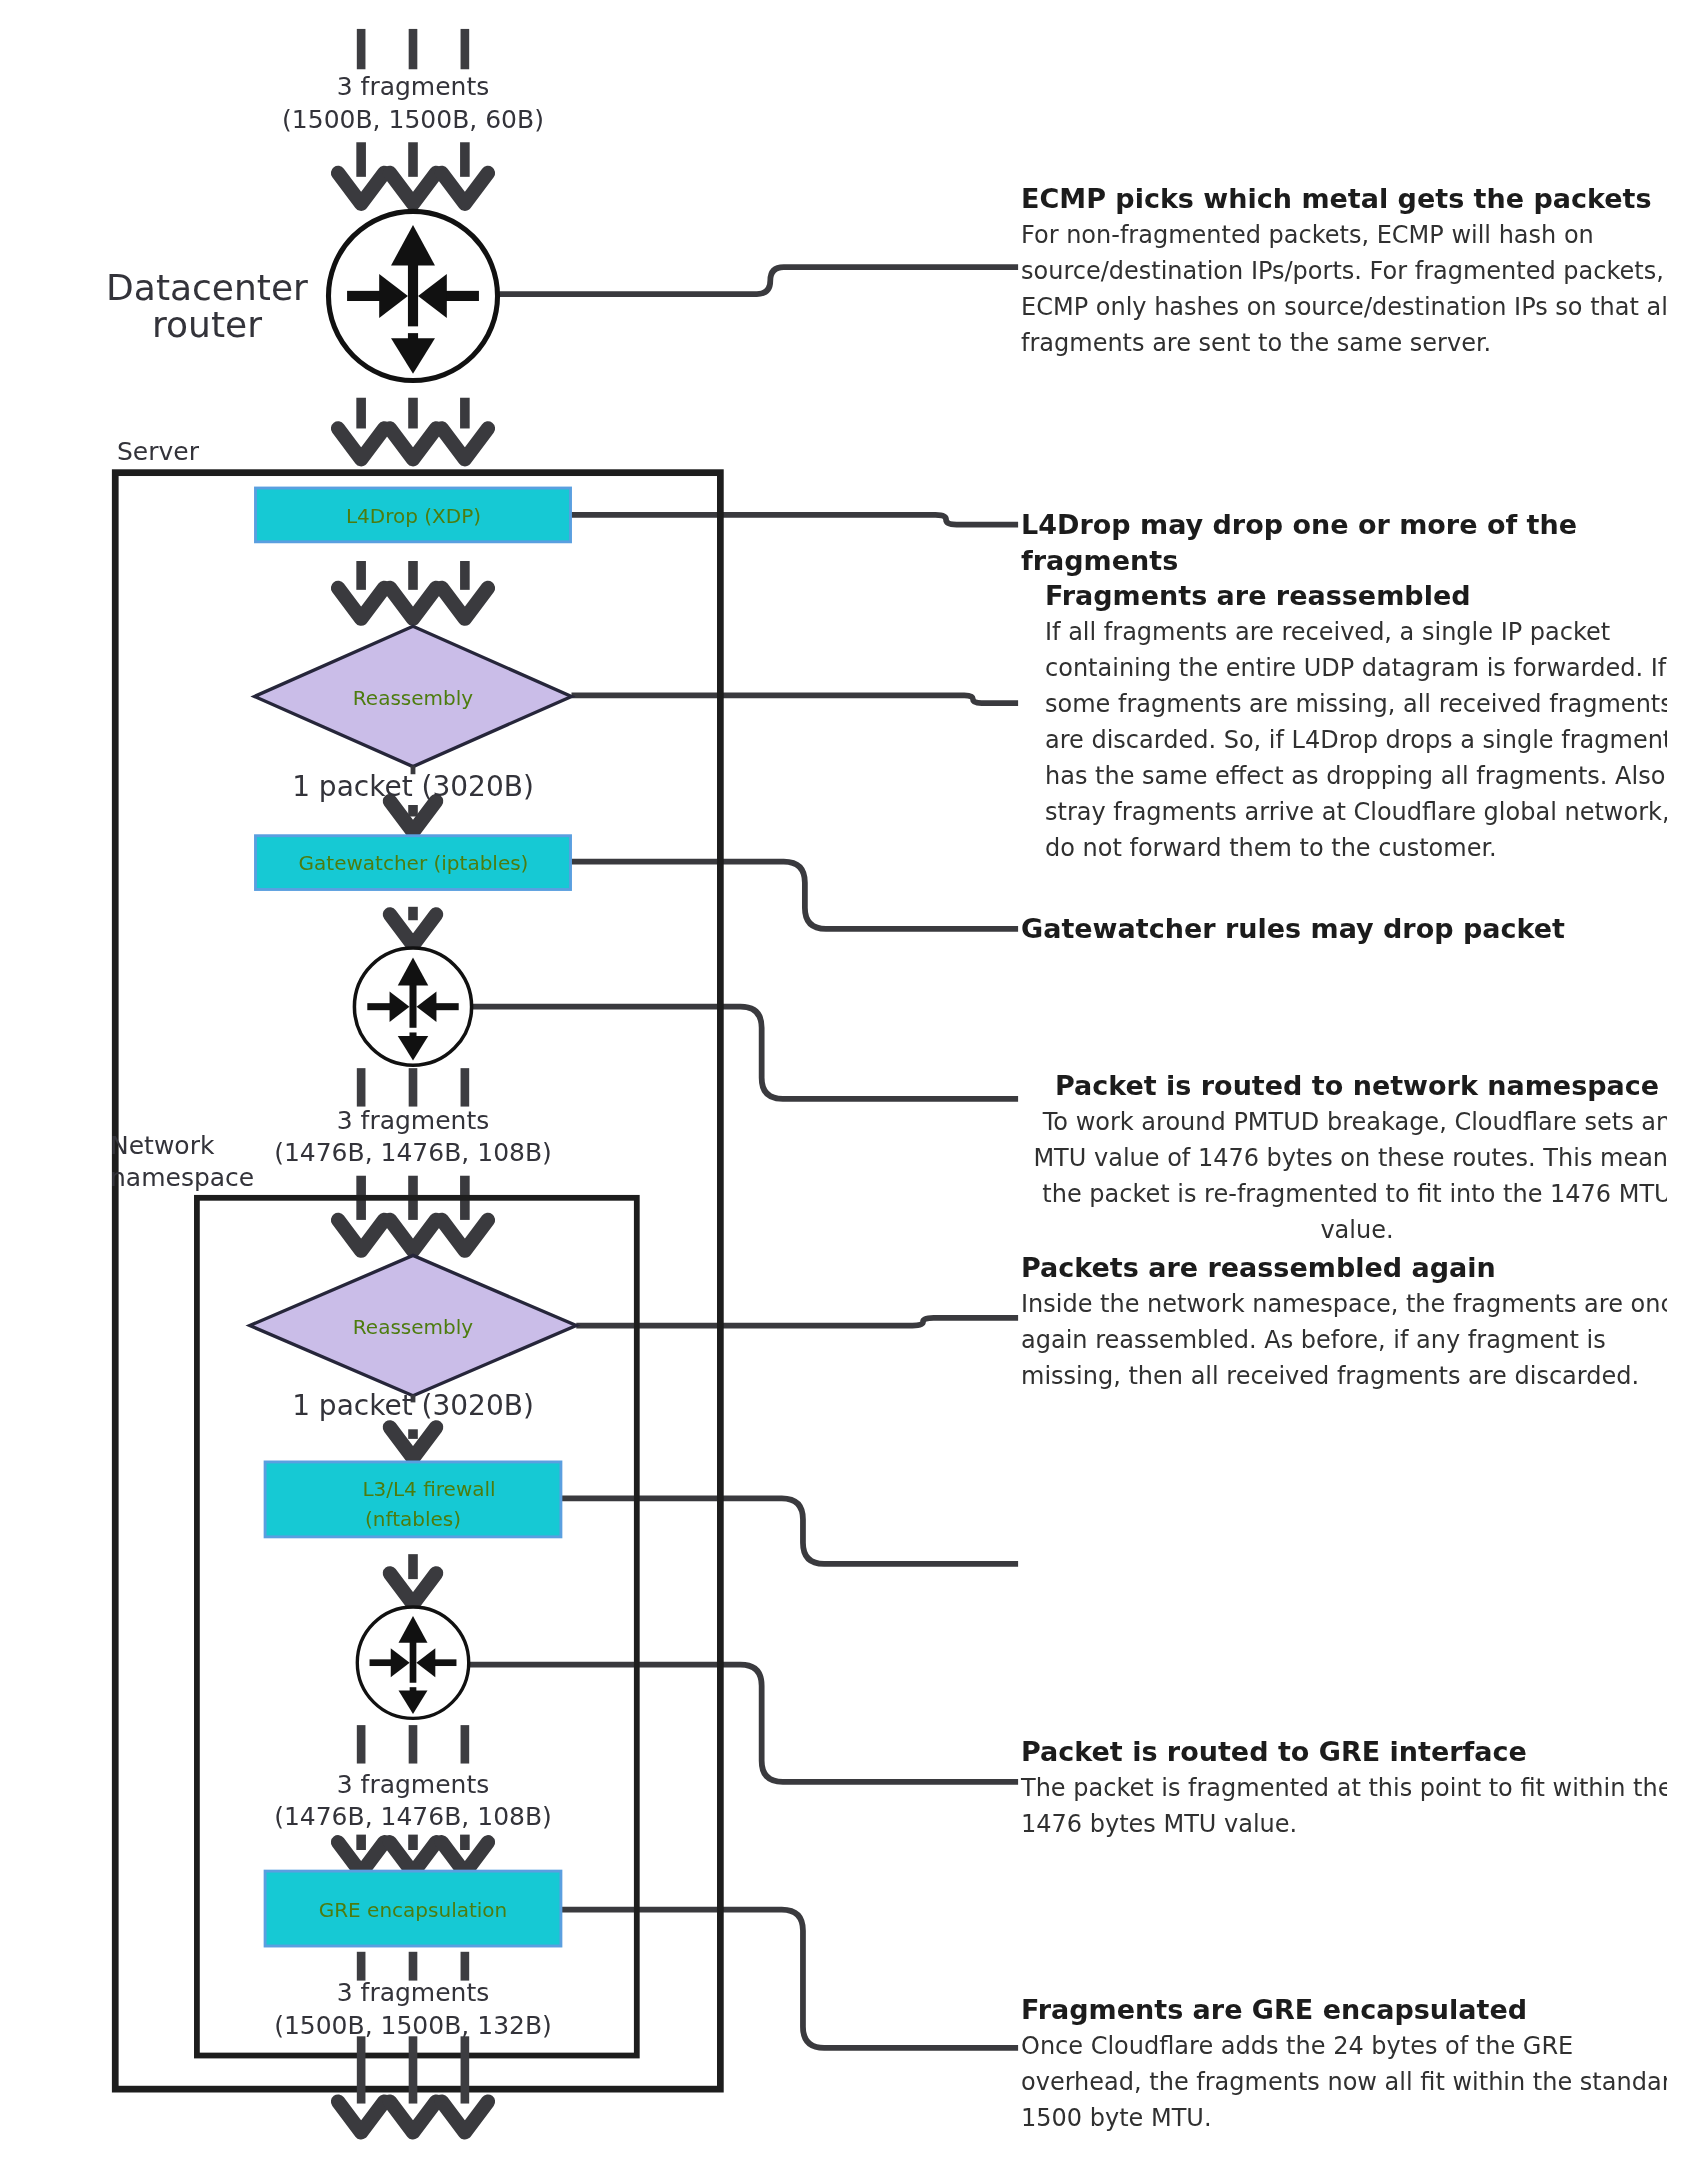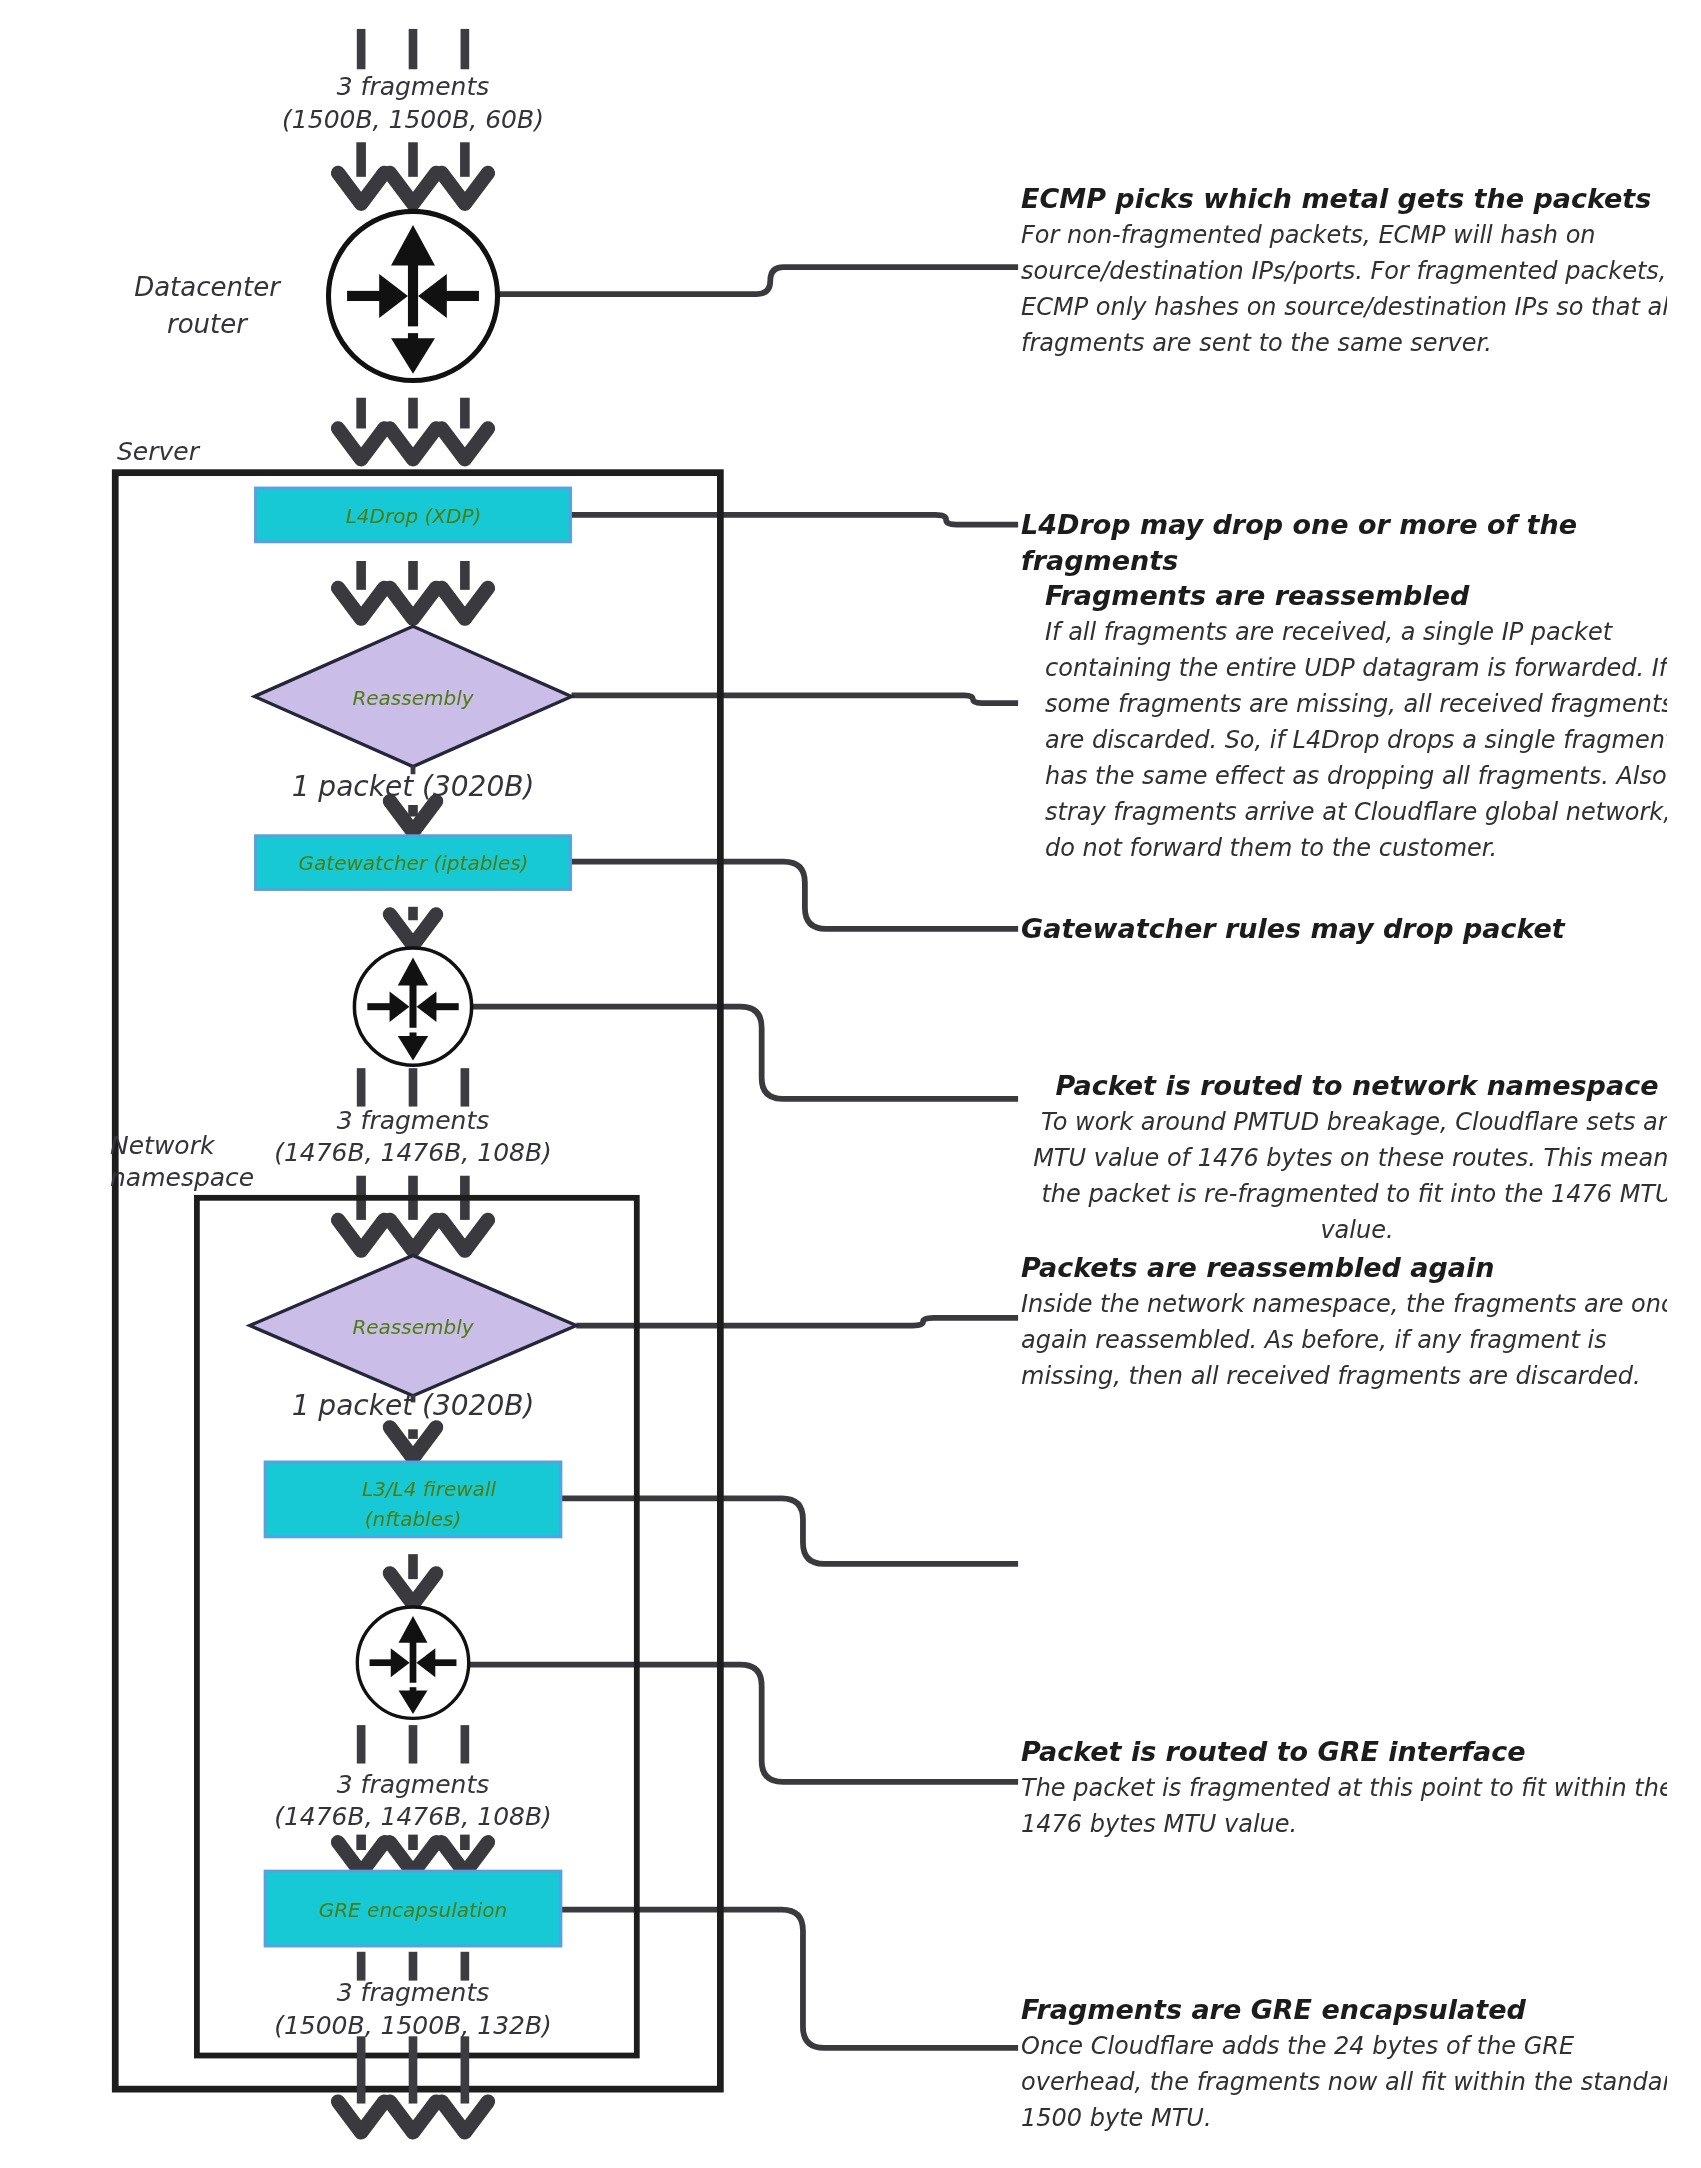--- a/index.html
+++ b/index.html
@@ -1,24 +1,24 @@
 <!DOCTYPE html>
 <html><head>
 <meta charset="utf-8">
 <style>
   html,body{margin:0;padding:0;background:#ffffff;}
   .stage{position:relative;width:1667px;height:2168px;background:#ffffff;overflow:hidden;
-         font-family:"DejaVu Sans","Liberation Sans",sans-serif;font-style:italic;}
+         font-family:"DejaVu Sans","Liberation Sans",sans-serif;}
   .stage svg{position:absolute;left:0;top:0;}
   .abs{position:absolute;}
   .lbl{color:#33333a;font-size:25px;line-height:31px;}
   .ctr{text-align:center;}
   .boxlbl{color:#4d7c0f;font-size:20px;line-height:30px;text-align:center;}
   .pkt{color:#33333a;font-size:28px;}
-  .side{color:#33333a;font-size:26px;line-height:37px;text-align:center;}
+  .side{color:#33333a;font-size:36px;line-height:37px;text-align:center;}
   .note-h{color:#1c1c1c;font-size:27px;font-weight:bold;line-height:36px;}
   .note-b{color:#303030;font-size:24px;line-height:36px;}
   .note{width:672px;}
 </style>
 </head>
 <body>
 
 <div class="stage">
 
   <svg width="1701" height="2168" viewBox="0 0 1771 2257">

